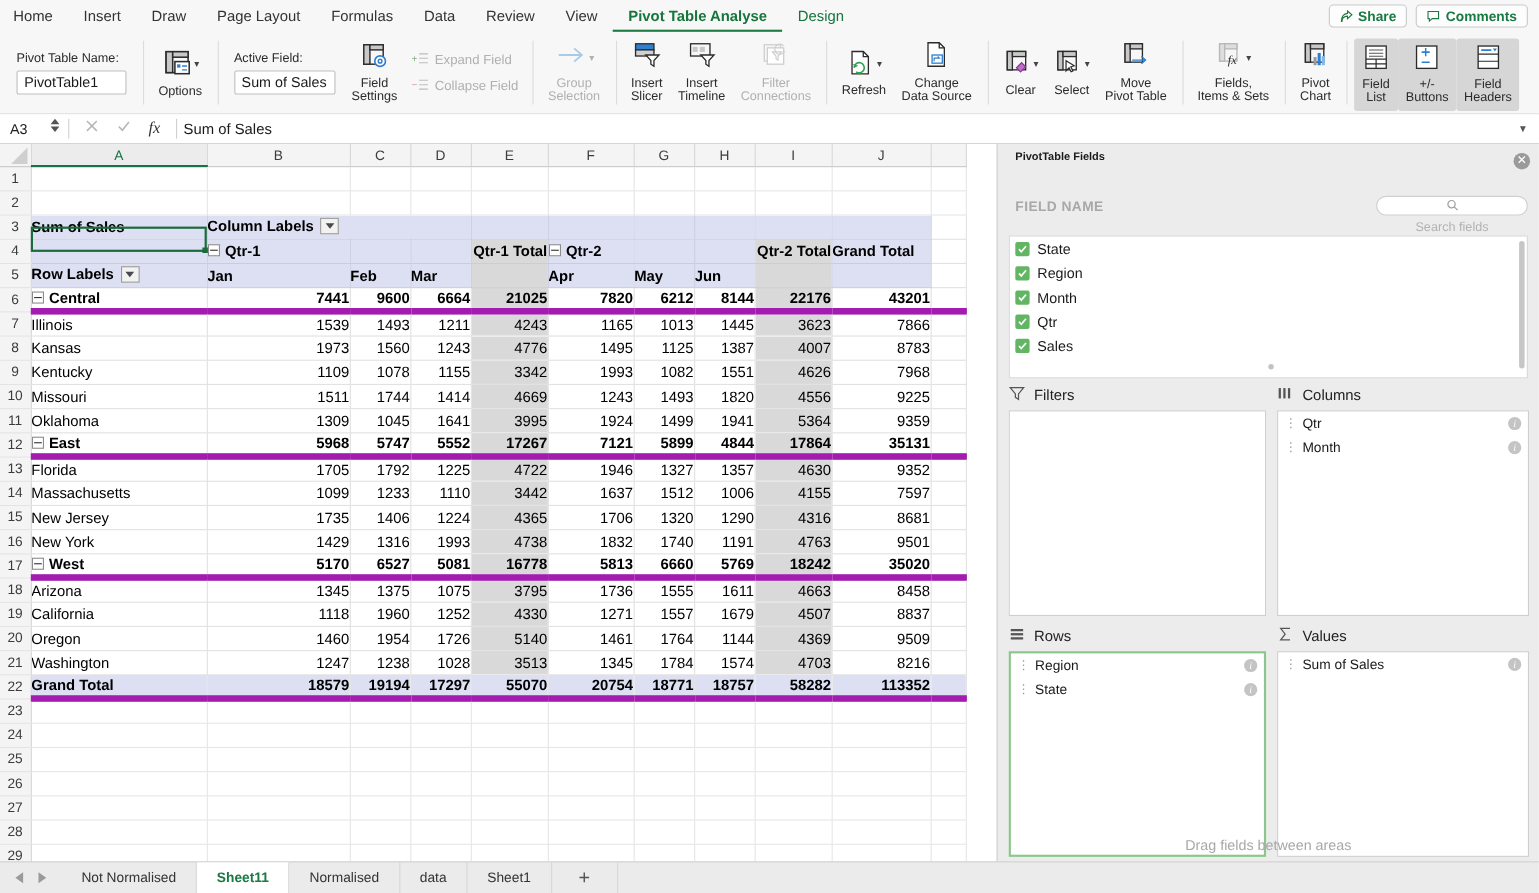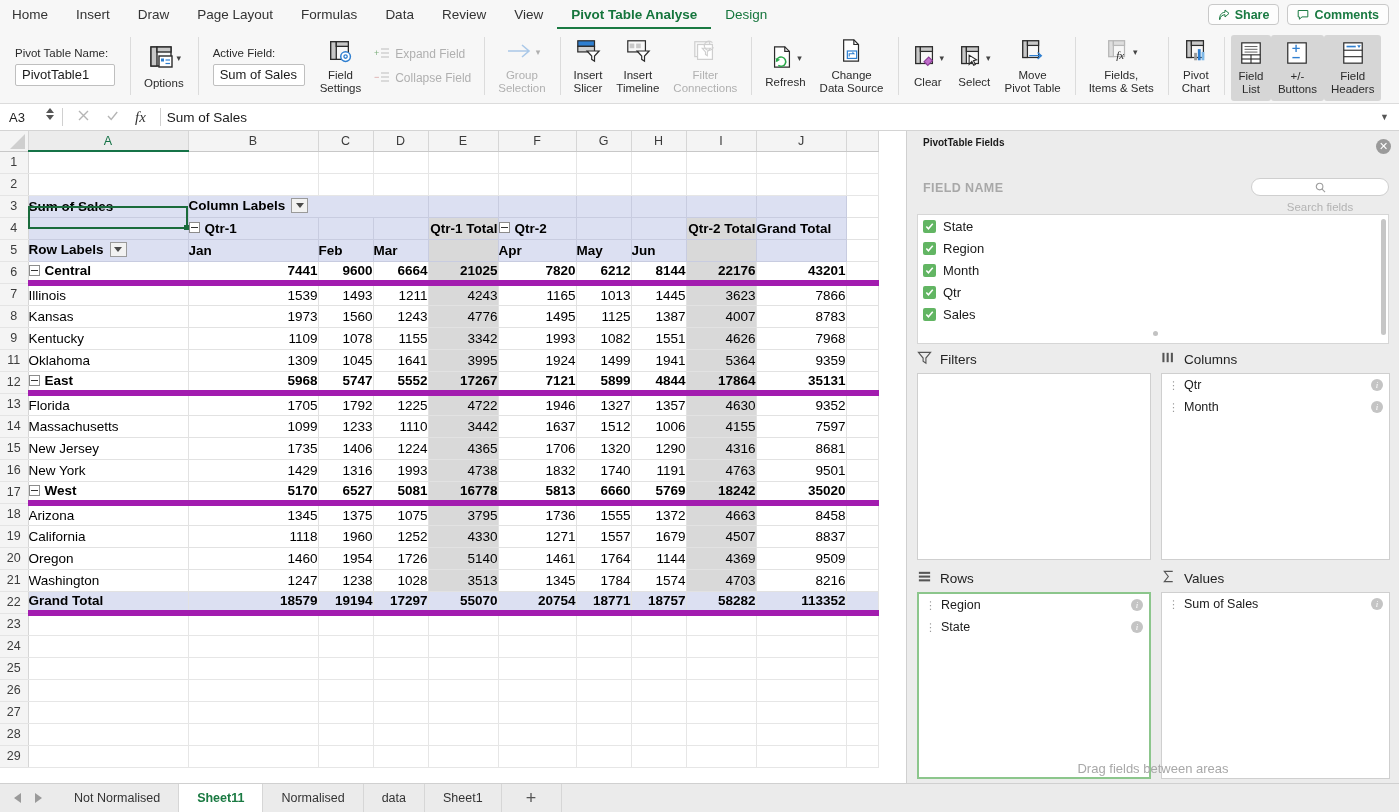--- a/index.html
+++ b/index.html
@@ -750,20 +750,34 @@
             <td class="cell num">1155</td>
             <td class="cell num shade">3342</td>
             <td class="cell num">1993</td>
             <td class="cell num">1082</td>
             <td class="cell num">1551</td>
             <td class="cell num shade">4626</td>
             <td class="cell num">7968</td>
             <td class="cell"></td>
           </tr>
           <tr>
+            <td class="rowhead">10</td>
+            <td class="cell indent1">Missouri</td>
+            <td class="cell num">1511</td>
+            <td class="cell num">1744</td>
+            <td class="cell num">1414</td>
+            <td class="cell num shade">4669</td>
+            <td class="cell num">1243</td>
+            <td class="cell num">1493</td>
+            <td class="cell num">1820</td>
+            <td class="cell num shade">4556</td>
+            <td class="cell num">9225</td>
+            <td class="cell"></td>
+          </tr>
+          <tr>
             <td class="rowhead">11</td>
             <td class="cell indent1">Oklahoma</td>
             <td class="cell num">1309</td>
             <td class="cell num">1045</td>
             <td class="cell num">1641</td>
             <td class="cell num shade">3995</td>
             <td class="cell num">1924</td>
             <td class="cell num">1499</td>
             <td class="cell num">1941</td>
             <td class="cell num shade">5364</td>
@@ -856,21 +870,21 @@
           </tr>
           <tr>
             <td class="rowhead">18</td>
             <td class="cell indent1">Arizona</td>
             <td class="cell num">1345</td>
             <td class="cell num">1375</td>
             <td class="cell num">1075</td>
             <td class="cell num shade">3795</td>
             <td class="cell num">1736</td>
             <td class="cell num">1555</td>
-            <td class="cell num">1372</td>
+            <td class="cell num">1611</td>
             <td class="cell num shade">4663</td>
             <td class="cell num">8458</td>
             <td class="cell"></td>
           </tr>
           <tr>
             <td class="rowhead">19</td>
             <td class="cell indent1">California</td>
             <td class="cell num">1118</td>
             <td class="cell num">1960</td>
             <td class="cell num">1252</td>

